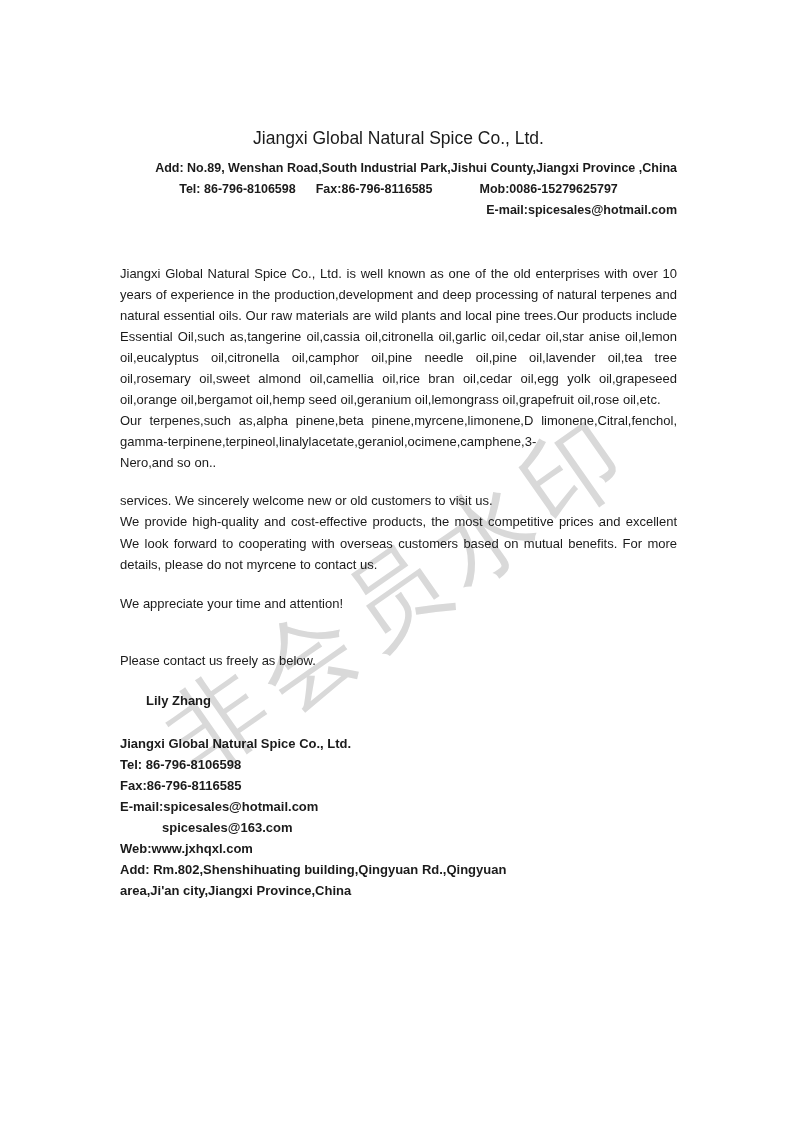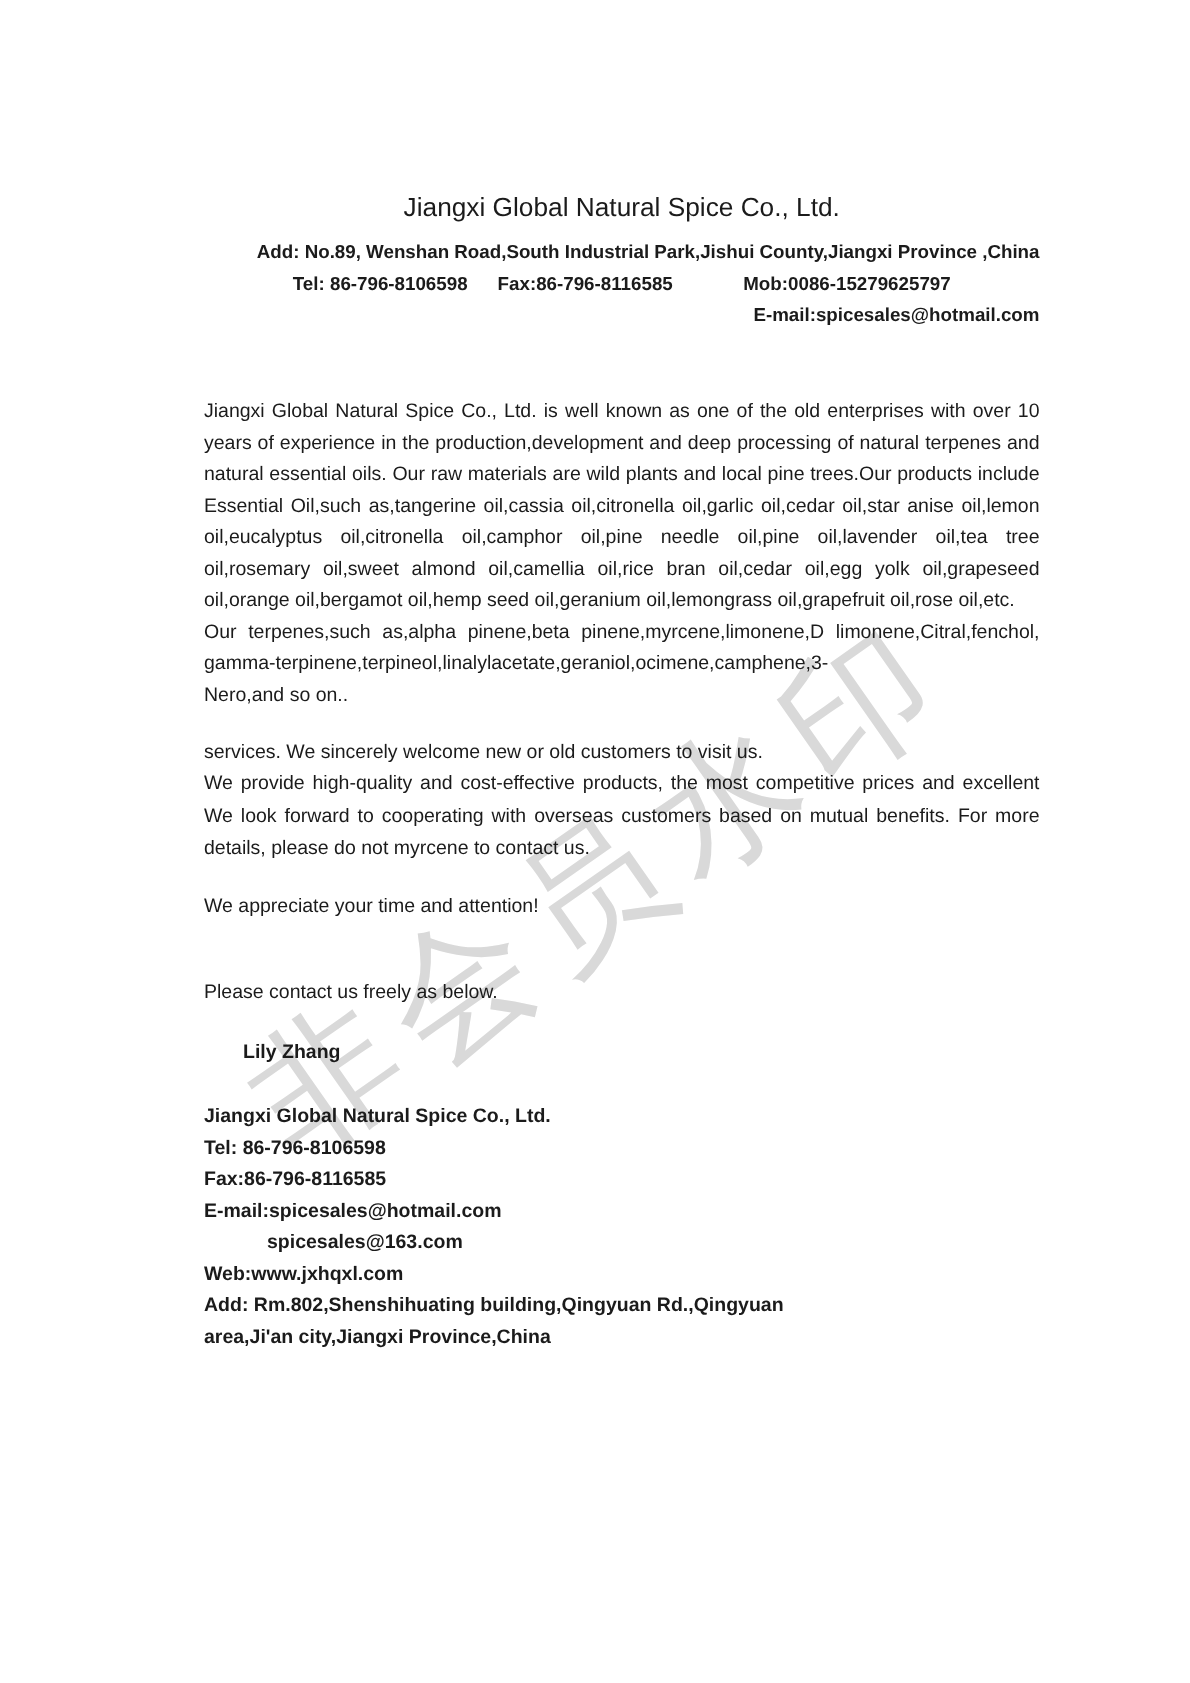--- a/index.html
+++ b/index.html
@@ -23,21 +23,21 @@
     transform-origin: 50% 50%;
     font-size: 96px;
     line-height: 110px;
     letter-spacing: 12px;
     white-space: nowrap;
     color: #d9d9d9;
     user-select: none;
   }
   .content {
     position: absolute;
-    left: 136px;
+    left: 120px;
     top: 0;
     width: 557px;
     z-index: 1;
   }
   .doc-title {
     font-size: 17.5px;
     line-height: 22px;
     font-weight: 400;
     text-align: center;
     margin: 127px 0 9px 0;

